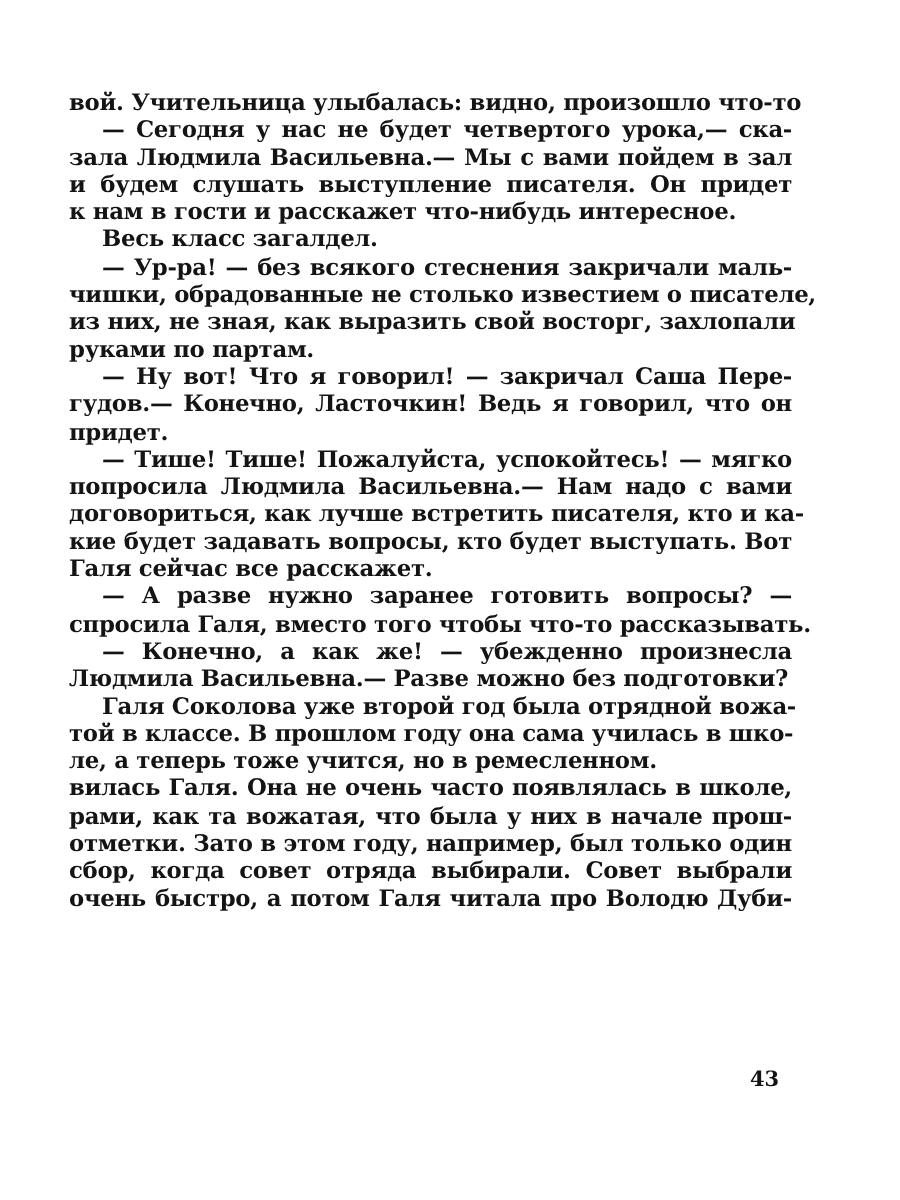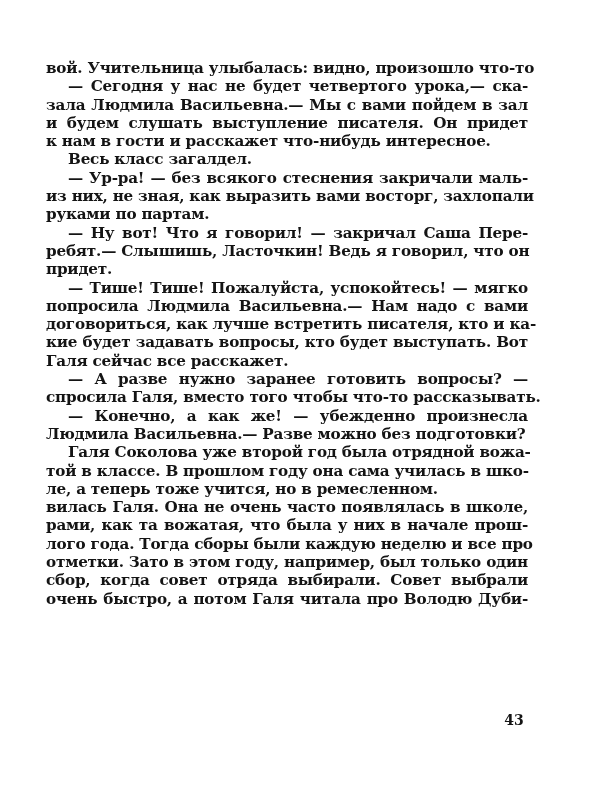--- a/index.html
+++ b/index.html
@@ -45,57 +45,57 @@
       text-align-last: left;
     }
     .line.indent {
       padding-left: 22px;
     }
     .page-number {
       position: absolute;
       left: 500px;
       top: 712px;
       width: 28px;
-      text-align: center;
+      text-align: left;
       font-family: "DejaVu Serif", "Liberation Serif", serif;
       font-weight: bold;
       font-size: 14px;
       color: #141414;
     }
   </style>
 </head>
 <body>
 
 <div class="page">
   <div class="text-block" id="text-block">
       <div class="line">вой. Учительница улыбалась: видно, произошло что-то</div>
       <div class="line indent">— Сегодня у нас не будет четвертого урока,— ска-</div>
       <div class="line">зала Людмила Васильевна.— Мы с вами пойдем в зал</div>
       <div class="line">и будем слушать выступление писателя. Он придет</div>
       <div class="line last">к нам в гости и расскажет что-нибудь интересное.</div>
       <div class="line indent last">Весь класс загалдел.</div>
       <div class="line indent">— Ур-ра! — без всякого стеснения закричали маль-</div>
-      <div class="line">из них, не зная, как выразить вами восторг, захлопали</div>
+      <div class="line">чишки, обрадованные не столько известием о писателе,</div>
+      <div class="line">из них, не зная, как выразить свой восторг, захлопали</div>
       <div class="line last">руками по партам.</div>
       <div class="line indent">— Ну вот! Что я говорил! — закричал Саша Пере-</div>
-      <div class="line">ребят.— Слышишь, Ласточкин! Ведь я говорил, что он</div>
+      <div class="line">гудов.— Конечно, Ласточкин! Ведь я говорил, что он</div>
       <div class="line last">придет.</div>
       <div class="line indent">— Тише! Тише! Пожалуйста, успокойтесь! — мягко</div>
       <div class="line">попросила Людмила Васильевна.— Нам надо с вами</div>
       <div class="line">договориться, как лучше встретить писателя, кто и ка-</div>
       <div class="line">кие будет задавать вопросы, кто будет выступать. Вот</div>
       <div class="line last">Галя сейчас все расскажет.</div>
       <div class="line indent">— А разве нужно заранее готовить вопросы? —</div>
       <div class="line last">спросила Галя, вместо того чтобы что-то рассказывать.</div>
       <div class="line indent">— Конечно, а как же! — убежденно произнесла</div>
       <div class="line last">Людмила Васильевна.— Разве можно без подготовки?</div>
       <div class="line indent">Галя Соколова уже второй год была отрядной вожа-</div>
       <div class="line">той в классе. В прошлом году она сама училась в шко-</div>
       <div class="line last">ле, а теперь тоже учится, но в ремесленном.</div>
       <div class="line">вилась Галя. Она не очень часто появлялась в школе,</div>
       <div class="line">рами, как та вожатая, что была у них в начале прош-</div>
-      <div class="line">лого года. Тогда сборы были каждую неделю и все про</div>
       <div class="line">отметки. Зато в этом году, например, был только один</div>
       <div class="line">сбор, когда совет отряда выбирали. Совет выбрали</div>
       <div class="line">очень быстро, а потом Галя читала про Володю Дуби-</div>
     </div>
   <div class="page-number">43</div>
 </div>
 
 </body></html>

